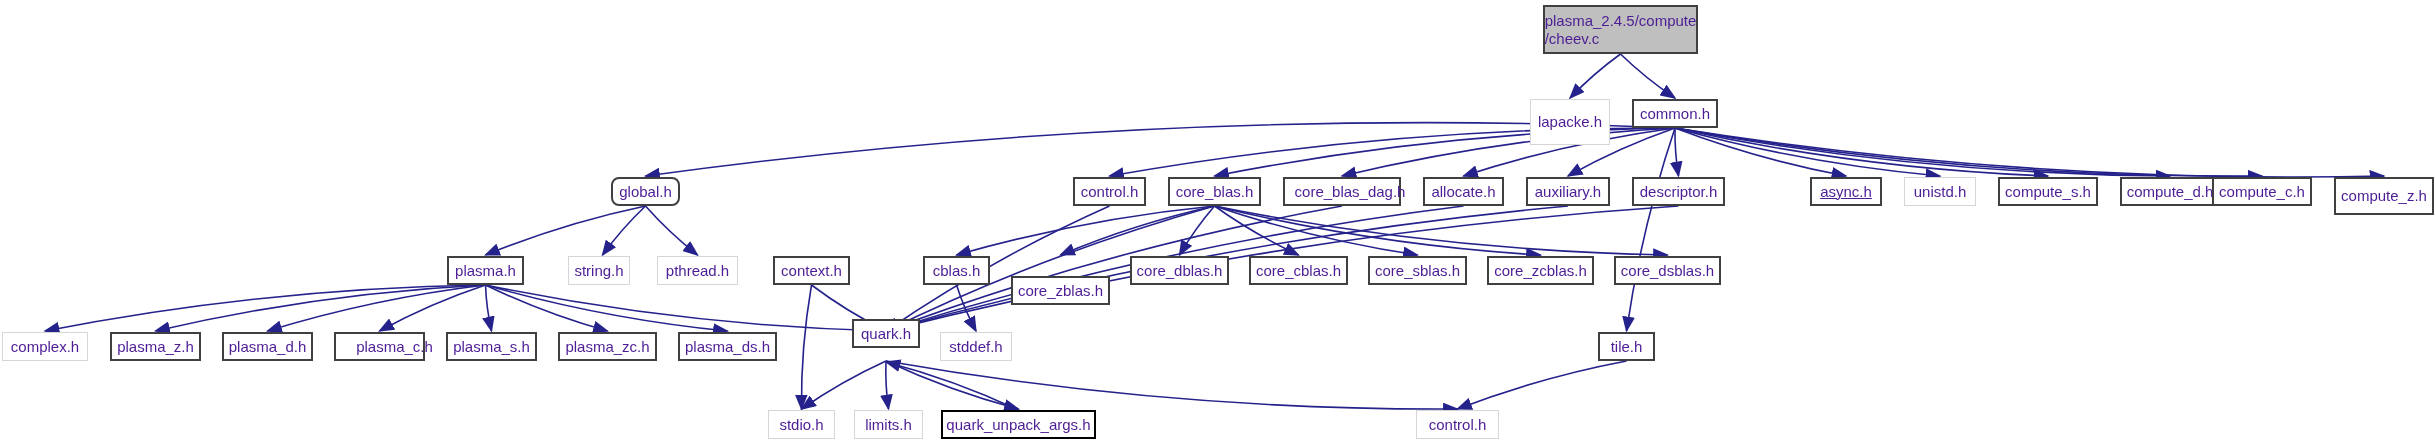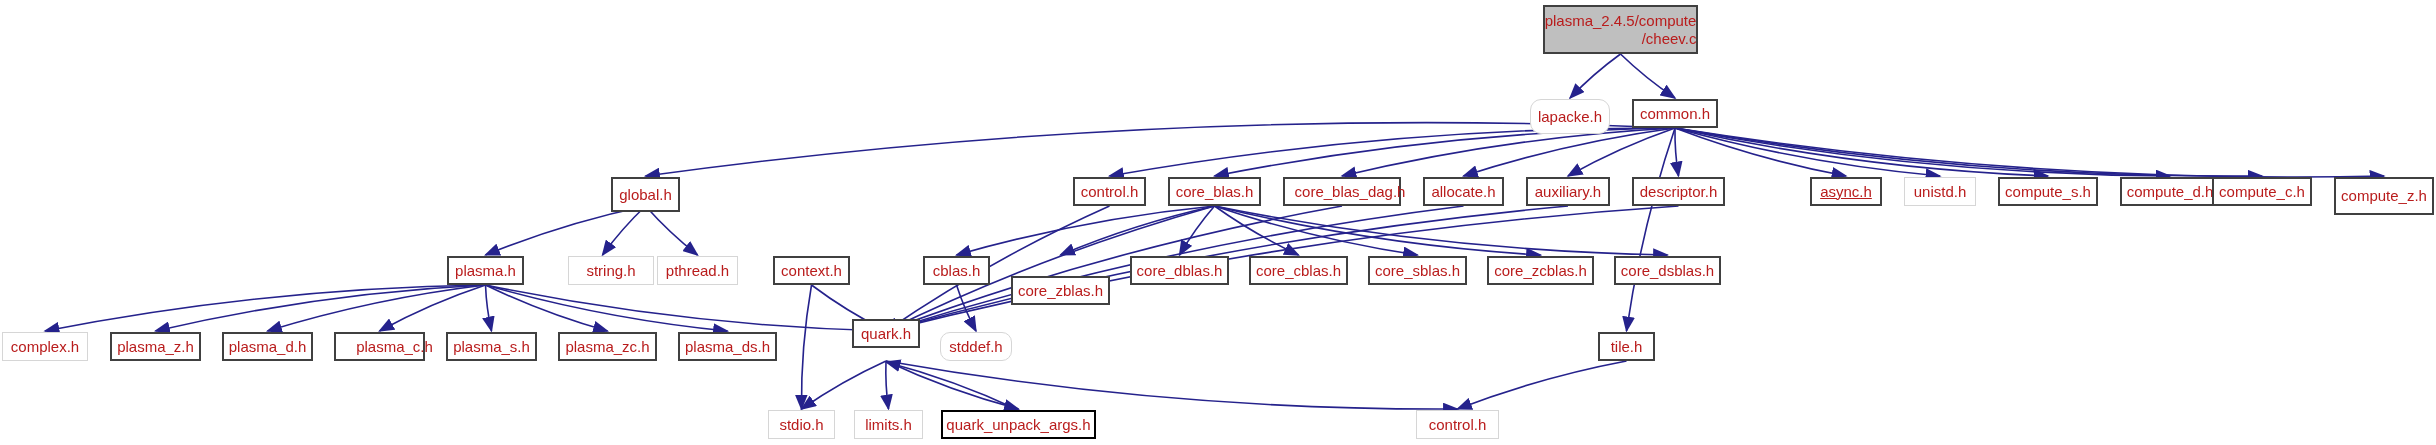--- a/index.html
+++ b/index.html
@@ -23,24 +23,24 @@
     width: 2436px;
     height: 445px;
     pointer-events: none;
   }
   .node {
     position: absolute;
     box-sizing: border-box;
     display: flex;
     align-items: center;
     justify-content: center;
-    text-align: right;
+    text-align: left;
     background: #ffffff;
     border: 1px solid #000000;
-    color: #b91c1c;
+    color: #4c1d95;
     font-size: 15px;
     line-height: 1.18;
     white-space: pre-line;
     letter-spacing: 0px;
   }
   .node.root {
     background: #bfbfbf;
     border: 2px solid #404040;
     font-size: 15px;
   }
@@ -112,54 +112,54 @@
         <path d="M886,361 Q885.1,385.1 888.5,409" fill="none" stroke="#25228c" stroke-width="1.6" marker-end="url(#arrow)"></path>
         <path d="M886,361 Q950.1,391.0 1018.5,409" fill="none" stroke="#25228c" stroke-width="1.6" marker-end="url(#arrow)"></path>
         <path d="M886,361 Q1169.6,410.7 1457.5,409" fill="none" stroke="#25228c" stroke-width="1.6" marker-end="url(#arrow)"></path>
         <path d="M1018.5,410 Q954.4,380.0 886,362" fill="none" stroke="#25228c" stroke-width="1.6" marker-end="url(#arrow)"></path>
         <path d="M1626.5,361 Q1539.8,377.4 1457.5,409" fill="none" stroke="#25228c" stroke-width="1.6" marker-end="url(#arrow)"></path>
       </g>
   </svg>
   <div id="node-layer">
       <div class="node root" style="left: 1543px; top: 5px; width: 155px; height: 49px;">plasma_2.4.5/compute
 /cheev.c</div>
-      <div class="node faint" style="left: 1530px; top: 99px; width: 80px; height: 35px; border-radius: 11px;">lapacke.h</div>
+      <div class="node faint" style="left: 1530px; top: 99px; width: 80px; height: 46px;">lapacke.h</div>
       <div class="node solid" style="left: 1632px; top: 99px; width: 86px; height: 29px;">common.h</div>
-      <div class="node solid" style="left: 611px; top: 177px; width: 69px; height: 35px;">global.h</div>
+      <div class="node solid" style="left: 611px; top: 177px; width: 69px; height: 29px; border-radius: 8px;">global.h</div>
       <div class="node solid" style="left: 1073px; top: 177px; width: 73px; height: 29px;">control.h</div>
       <div class="node solid" style="left: 1168px; top: 177px; width: 93px; height: 29px;">core_blas.h</div>
       <div class="node solid" style="left: 1283px; top: 177px; width: 118px; height: 29px; padding-left: 16px;">core_blas_dag.h</div>
       <div class="node solid" style="left: 1423px; top: 177px; width: 81px; height: 29px;">allocate.h</div>
       <div class="node solid" style="left: 1526px; top: 177px; width: 84px; height: 29px;">auxiliary.h</div>
       <div class="node solid" style="left: 1632px; top: 177px; width: 93px; height: 29px;">descriptor.h</div>
       <div class="node solid" style="left: 1810px; top: 177px; width: 72px; height: 29px; text-decoration: underline;">async.h</div>
       <div class="node faint" style="left: 1904px; top: 177px; width: 72px; height: 29px;">unistd.h</div>
       <div class="node solid" style="left: 1998px; top: 177px; width: 100px; height: 29px;">compute_s.h</div>
       <div class="node solid" style="left: 2120px; top: 177px; width: 100px; height: 29px;">compute_d.h</div>
       <div class="node solid" style="left: 2212px; top: 177px; width: 100px; height: 29px;">compute_c.h</div>
       <div class="node solid" style="left: 2334px; top: 177px; width: 100px; height: 38px;">compute_z.h</div>
       <div class="node solid" style="left: 447px; top: 256px; width: 77px; height: 29px;">plasma.h</div>
-      <div class="node faint" style="left: 568px; top: 256px; width: 86px; height: 29px;">string.h</div>
+      <div class="node faint" style="left: 568px; top: 256px; width: 62px; height: 29px;">string.h</div>
       <div class="node faint" style="left: 657px; top: 256px; width: 81px; height: 29px;">pthread.h</div>
       <div class="node solid" style="left: 773px; top: 256px; width: 77px; height: 29px;">context.h</div>
       <div class="node solid" style="left: 923px; top: 256px; width: 67px; height: 29px;">cblas.h</div>
       <div class="node solid" style="left: 1011px; top: 256px; width: 99px; height: 29px; margin-top: 20px;">core_zblas.h</div>
       <div class="node solid" style="left: 1130px; top: 256px; width: 99px; height: 29px;">core_dblas.h</div>
       <div class="node solid" style="left: 1249px; top: 256px; width: 99px; height: 29px;">core_cblas.h</div>
       <div class="node solid" style="left: 1368px; top: 256px; width: 99px; height: 29px;">core_sblas.h</div>
       <div class="node solid" style="left: 1487px; top: 256px; width: 107px; height: 29px;">core_zcblas.h</div>
       <div class="node solid" style="left: 1614px; top: 256px; width: 107px; height: 29px;">core_dsblas.h</div>
       <div class="node faint" style="left: 2px; top: 332px; width: 86px; height: 29px;">complex.h</div>
       <div class="node solid" style="left: 110px; top: 332px; width: 91px; height: 29px;">plasma_z.h</div>
       <div class="node solid" style="left: 222px; top: 332px; width: 91px; height: 29px;">plasma_d.h</div>
       <div class="node solid" style="left: 334px; top: 332px; width: 91px; height: 29px; padding-left: 30px;">plasma_c.h</div>
       <div class="node solid" style="left: 446px; top: 332px; width: 91px; height: 29px;">plasma_s.h</div>
       <div class="node solid" style="left: 558px; top: 332px; width: 99px; height: 29px;">plasma_zc.h</div>
       <div class="node solid" style="left: 678px; top: 332px; width: 99px; height: 29px;">plasma_ds.h</div>
       <div class="node solid" style="left: 852px; top: 319px; width: 68px; height: 29px;">quark.h</div>
-      <div class="node faint" style="left: 940px; top: 332px; width: 72px; height: 29px; border-radius: 10px;">stddef.h</div>
+      <div class="node faint" style="left: 940px; top: 332px; width: 72px; height: 29px;">stddef.h</div>
       <div class="node solid" style="left: 1598px; top: 332px; width: 57px; height: 29px;">tile.h</div>
       <div class="node faint" style="left: 768px; top: 410px; width: 67px; height: 29px;">stdio.h</div>
       <div class="node faint" style="left: 854px; top: 410px; width: 69px; height: 29px;">limits.h</div>
       <div class="node bold" style="left: 941px; top: 410px; width: 155px; height: 29px;">quark_unpack_args.h</div>
       <div class="node faint" style="left: 1416px; top: 410px; width: 83px; height: 29px;">control.h</div>
     </div>
 </div>
 
 </body></html>

